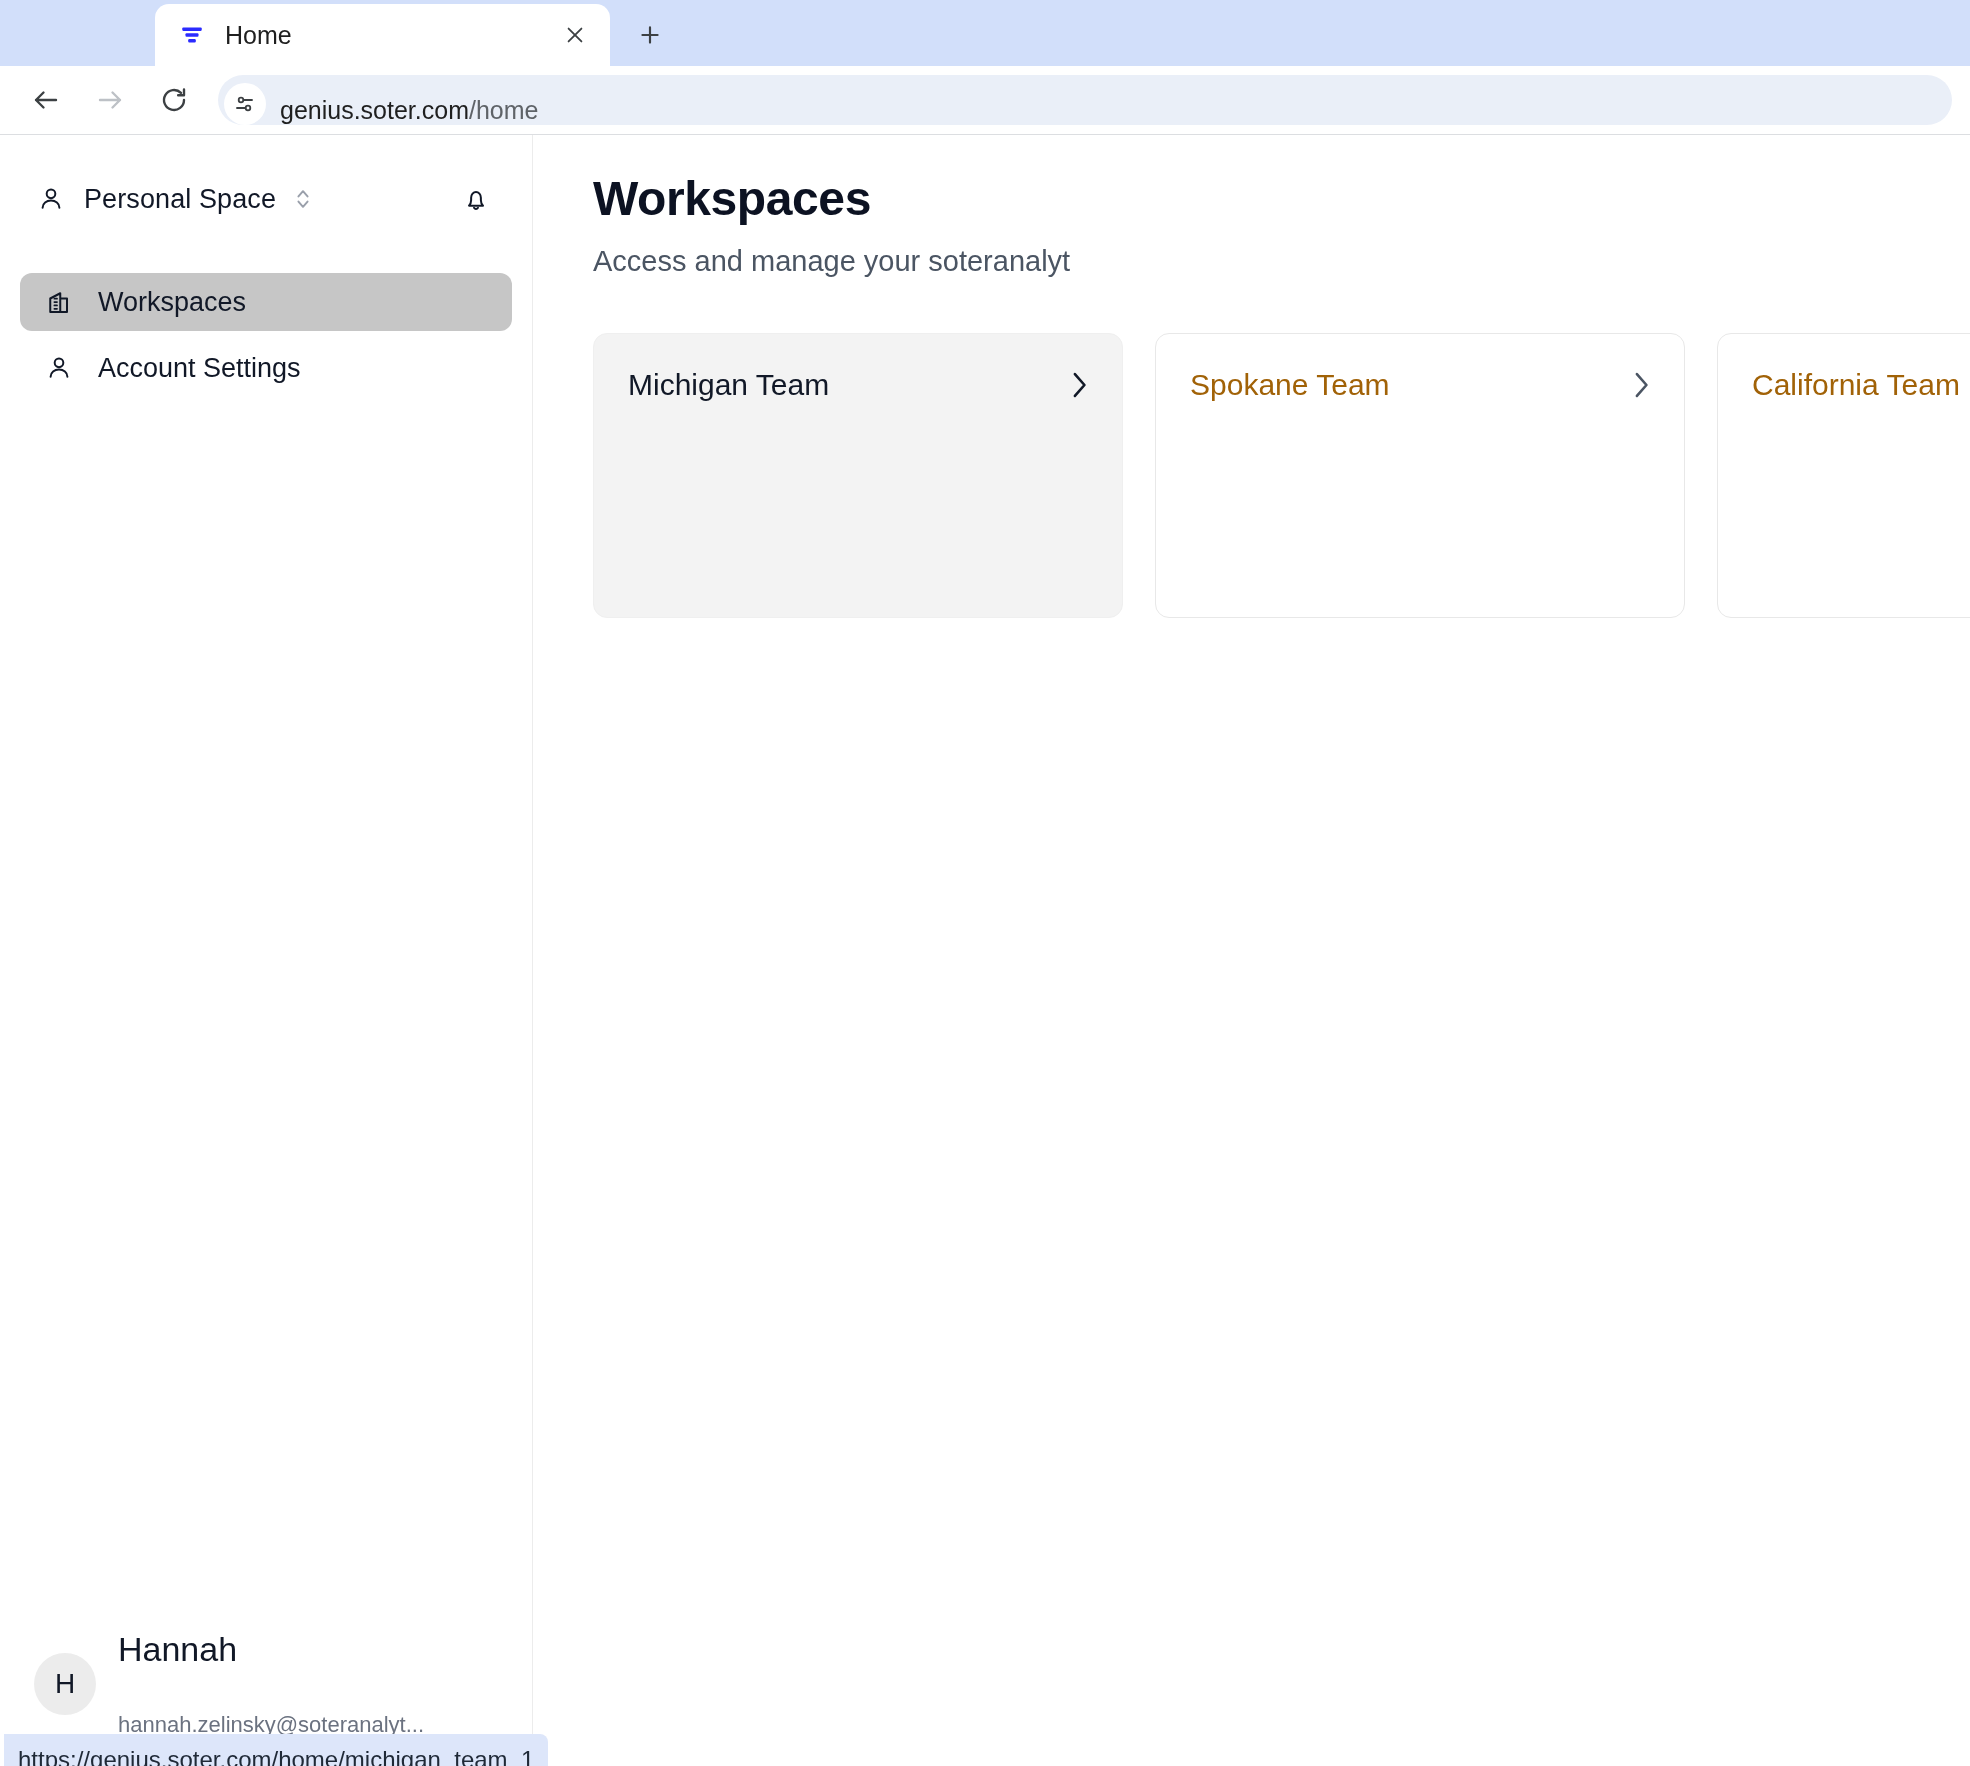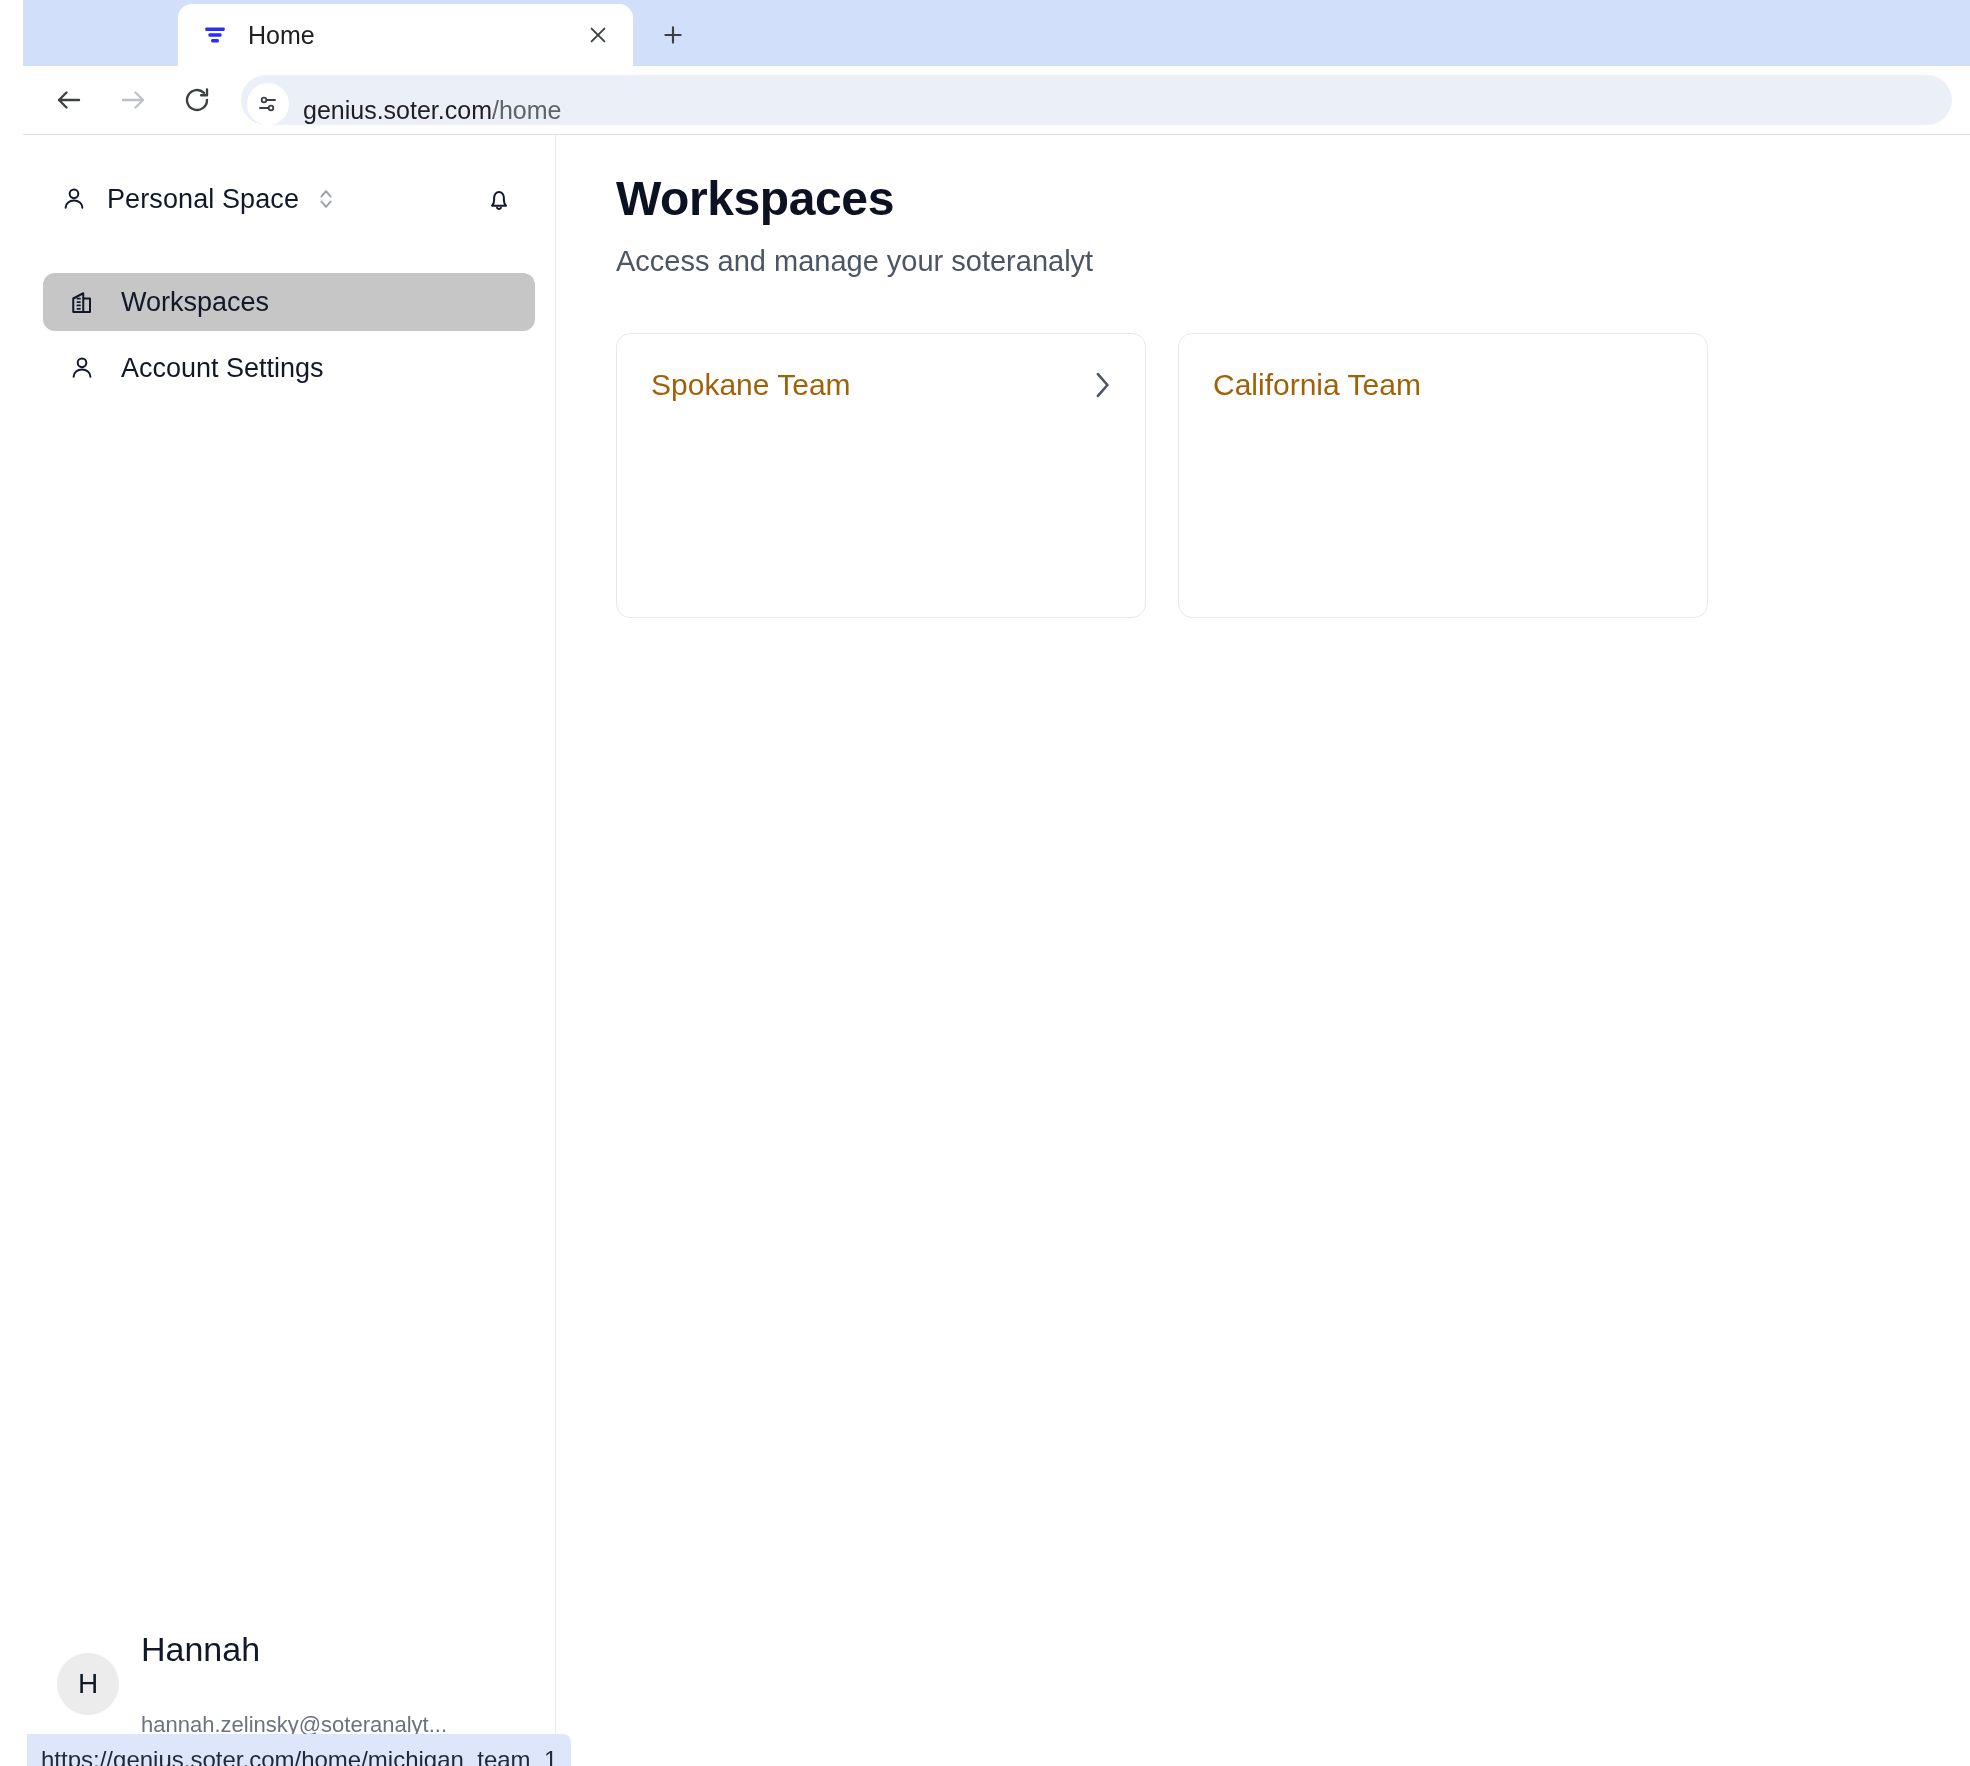--- a/index.html
+++ b/index.html
@@ -4,21 +4,21 @@
 <style>
   * { margin:0; padding:0; box-sizing:border-box; }
   html,body { width:1970px; height:1766px; overflow:hidden; }
   body {
     font-family:"Liberation Sans", sans-serif;
     background:#ffffff;
     -webkit-font-smoothing:antialiased;
   }
 
   
-  #browser { width:1970px; height:1766px; display:flex; flex-direction:column; position:relative;padding-left:23px; }
+  #browser { width:1970px; height:1766px; display:flex; flex-direction:column; position:relative; }
 
   .tabstrip {
     height:66px; background:#d2dffa; display:flex; align-items:flex-end;
     padding-left:155px; position:relative; flex:none;
   }
   .tab {
     width:455px; height:62px; background:#ffffff;
     border-radius:14px 14px 0 0; display:flex; align-items:center;
     padding:0 18px 0 22px; position:relative;
   }
@@ -252,20 +252,28 @@
           <span class="user-email">hannah.zelinsky@soteranalyt...</span>
         </div>
       </div>
     </aside>
 
     <main class="main">
       <h1 class="page-title">Workspaces</h1>
       <p class="page-sub">Access and manage your soteranalyt</p>
 
       <div class="cards">
+        <div class="card hovered">
+          <span class="card-title">Michigan Team</span>
+          <span class="card-chevron">
+            <svg width="22" height="30" viewBox="0 0 14 22">
+              <path d="M4 3 L11 11 L4 19" fill="none" stroke="#111827" stroke-width="1.9" stroke-linecap="round" stroke-linejoin="round"></path>
+            </svg>
+          </span>
+        </div>
         <div class="card">
           <span class="card-title">Spokane Team</span>
           <span class="card-chevron">
             <svg width="22" height="30" viewBox="0 0 14 22">
               <path d="M4 3 L11 11 L4 19" fill="none" stroke="#4b5563" stroke-width="1.9" stroke-linecap="round" stroke-linejoin="round"></path>
             </svg>
           </span>
         </div>
         <div class="card">
           <span class="card-title">California Team</span>

